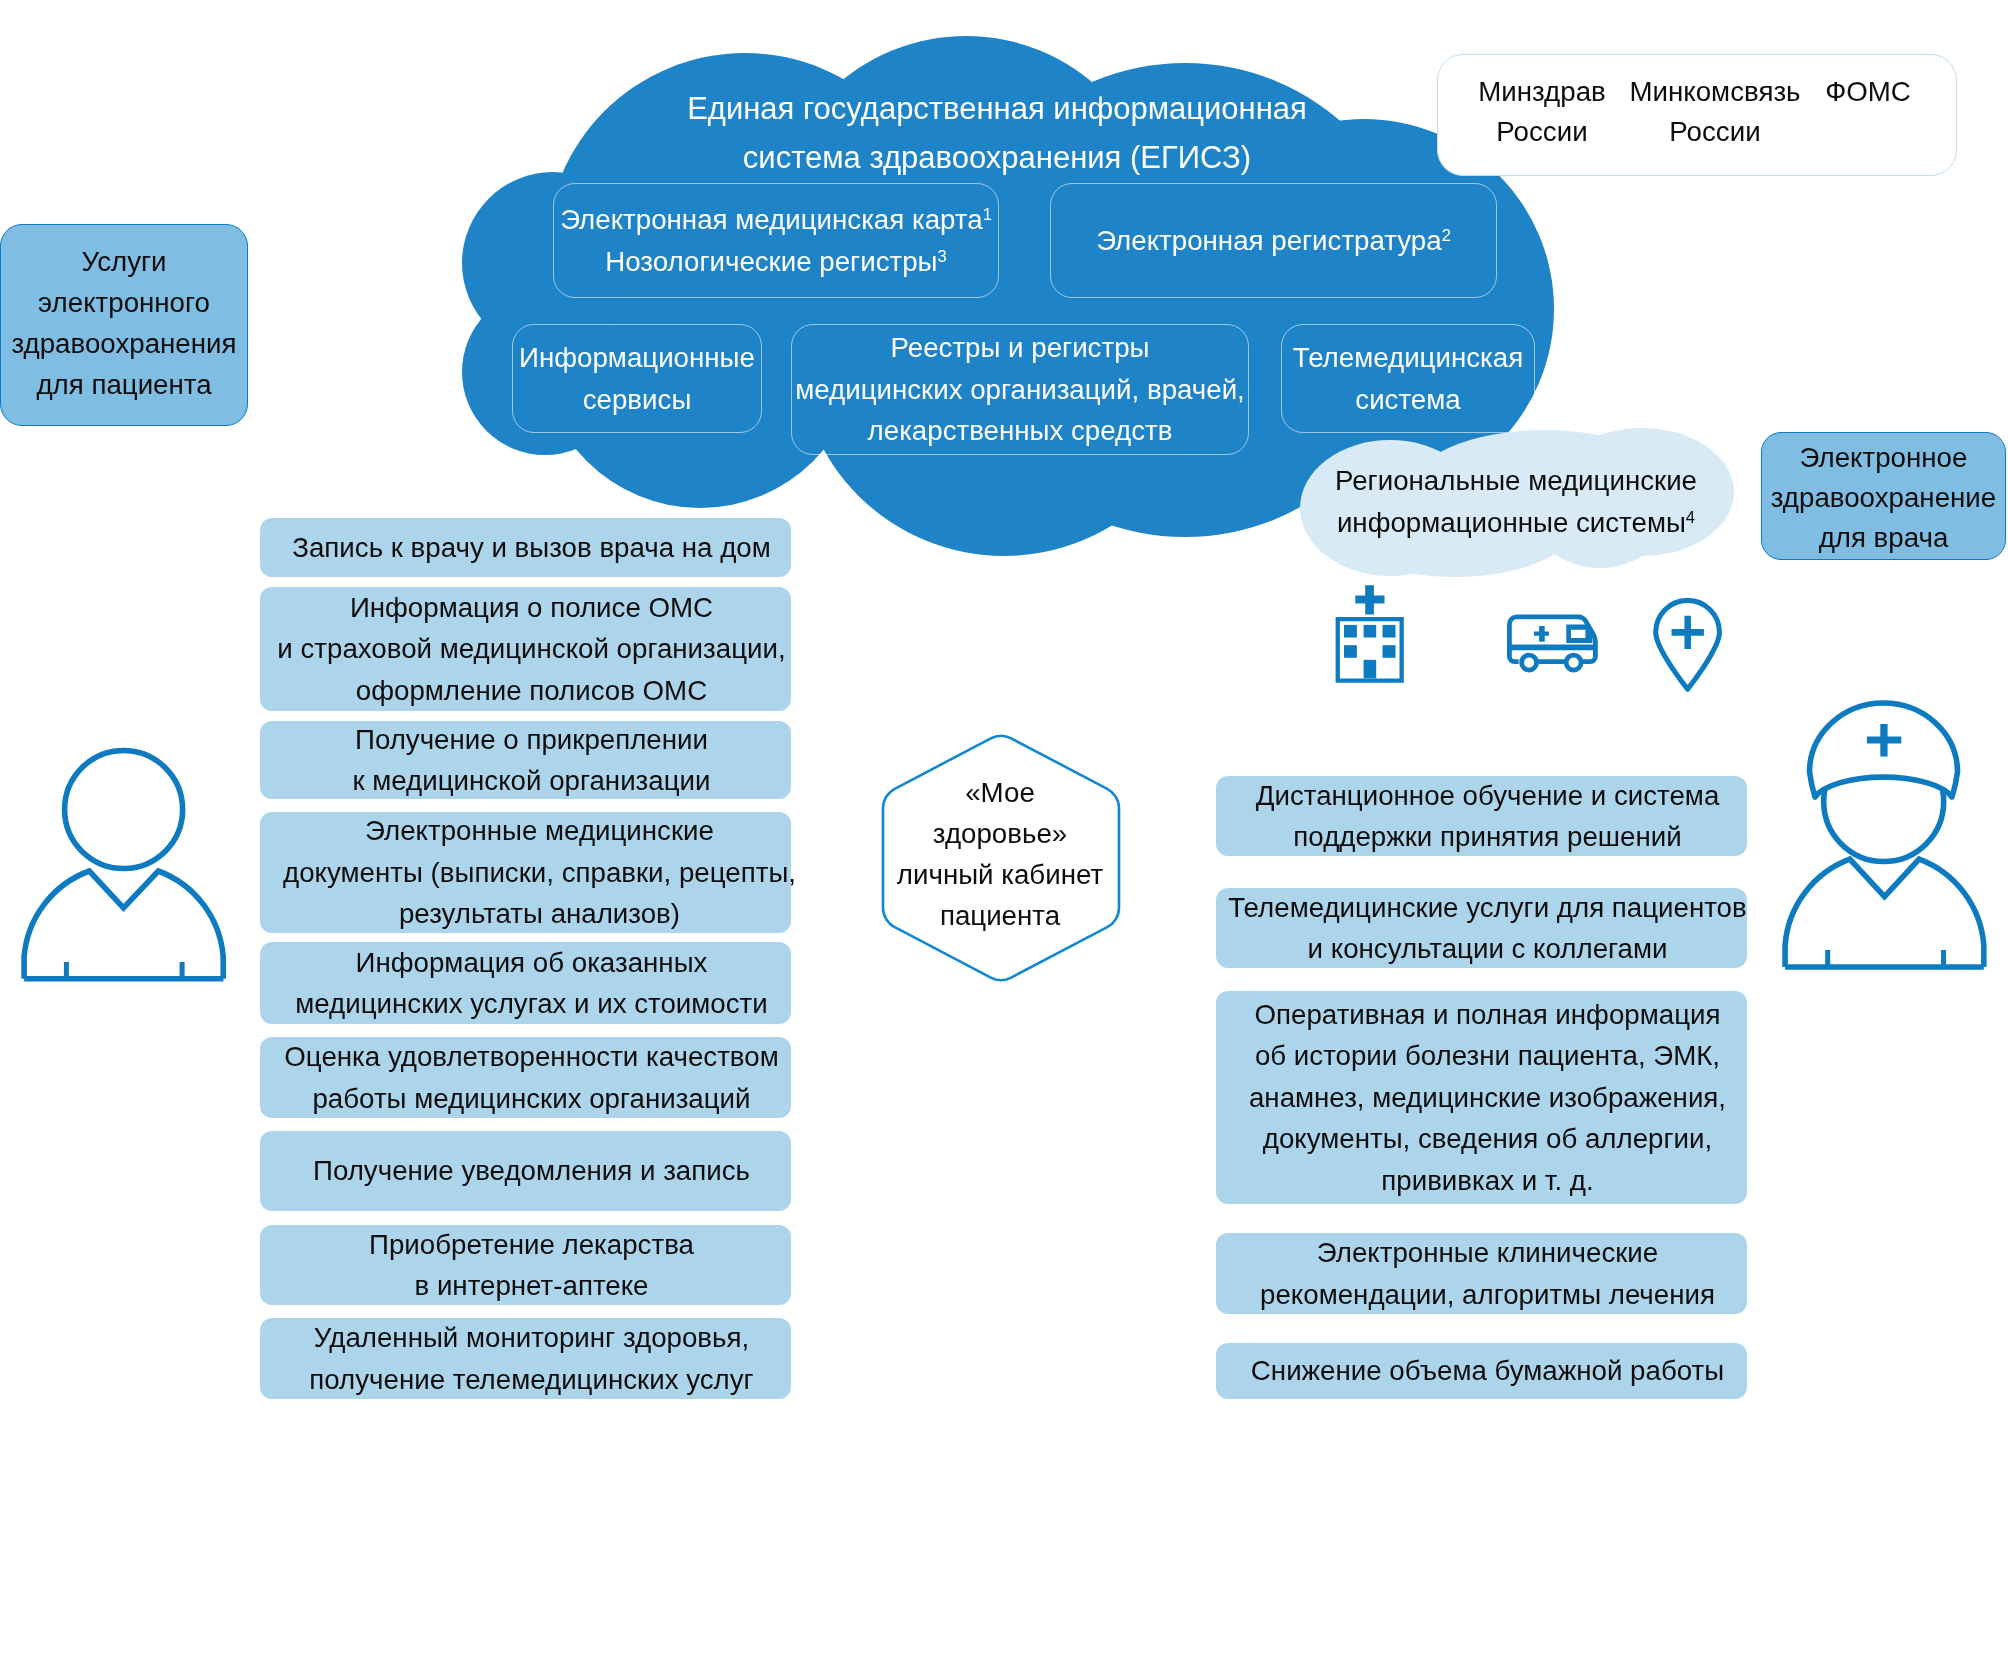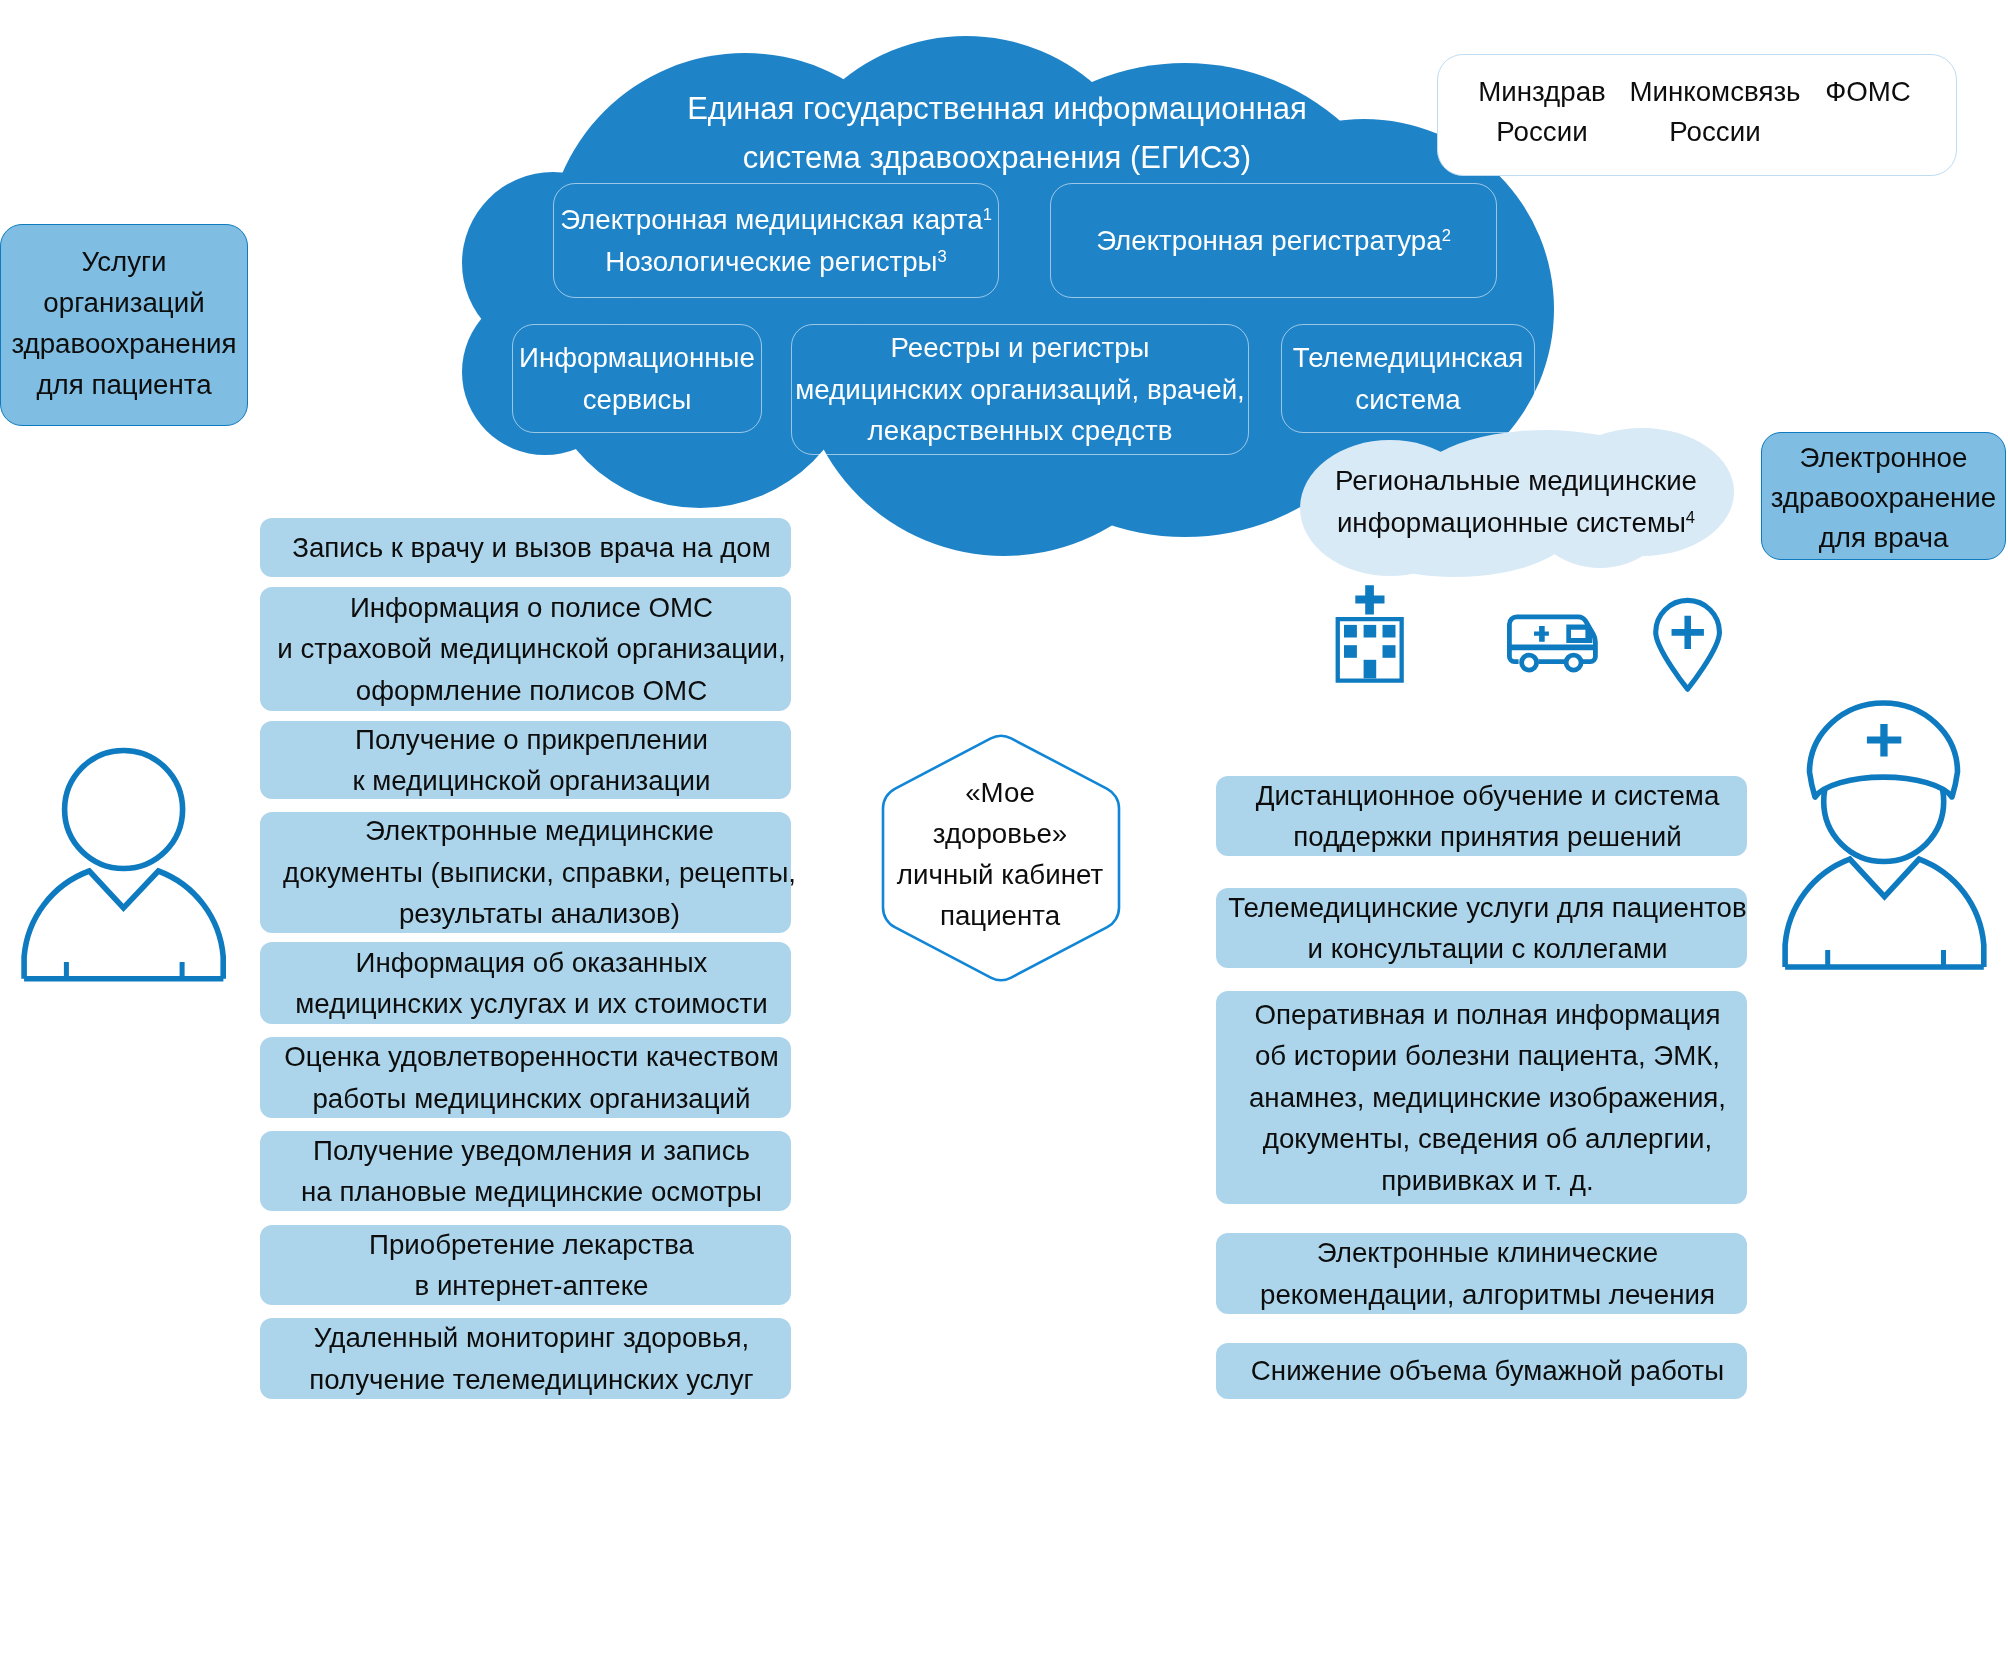--- a/index.html
+++ b/index.html
@@ -75,21 +75,21 @@
   <div>России</div>
 </div>
 <div class="abs" style="left:1813px;top:72px;width:110px;height:47px;text-align:center;font-size:27.7px;line-height:40px;color:#0D0D0D;">
   <div>ФОМС</div>
 </div>
 
 <div class="abs ctr" style="left:0px;top:224px;width:248px;height:202px;background:#7FBDE2;border:1.5px solid #0E7AC0;border-radius:22px;
             font-size:27.7px;line-height:41px;color:#0D0D0D;padding-bottom:4px;">
  <div>
   <div>Услуги</div>
-  <div>организаций</div>
+  <div>электронного</div>
   <div>здравоохранения</div>
   <div>для пациента</div>
  </div>
 </div>
 
 <div class="abs ctr" style="left:1761px;top:432px;width:245px;height:128px;background:#7FBDE2;border:1.5px solid #0E7AC0;border-radius:20px;
             font-size:27.7px;line-height:40px;color:#0D0D0D;padding-top:4px;">
  <div>
   <div>Электронное</div>
   <div>здравоохранение</div>
@@ -157,21 +157,20 @@
 </div>
 <div class="abs pill" style="left:260px;top:1037px;width:531px;height:81px;font-size:27.7px;line-height:41.5px;">
  <div>
   <div>Оценка удовлетворенности качеством</div>
   <div>работы медицинских организаций</div>
  </div>
 </div>
 <div class="abs pill" style="left:260px;top:1131px;width:531px;height:80px;font-size:27.7px;line-height:41.5px;">
  <div>
   <div>Получение уведомления и запись</div>
-  <div>на плановые медицинские осмотры</div>
  </div>
 </div>
 <div class="abs pill" style="left:260px;top:1225px;width:531px;height:80px;font-size:27.7px;line-height:41.5px;">
  <div>
   <div>Приобретение лекарства</div>
   <div>в интернет-аптеке</div>
  </div>
 </div>
 <div class="abs pill" style="left:260px;top:1318px;width:531px;height:81px;font-size:27.7px;line-height:41.5px;">
  <div>

